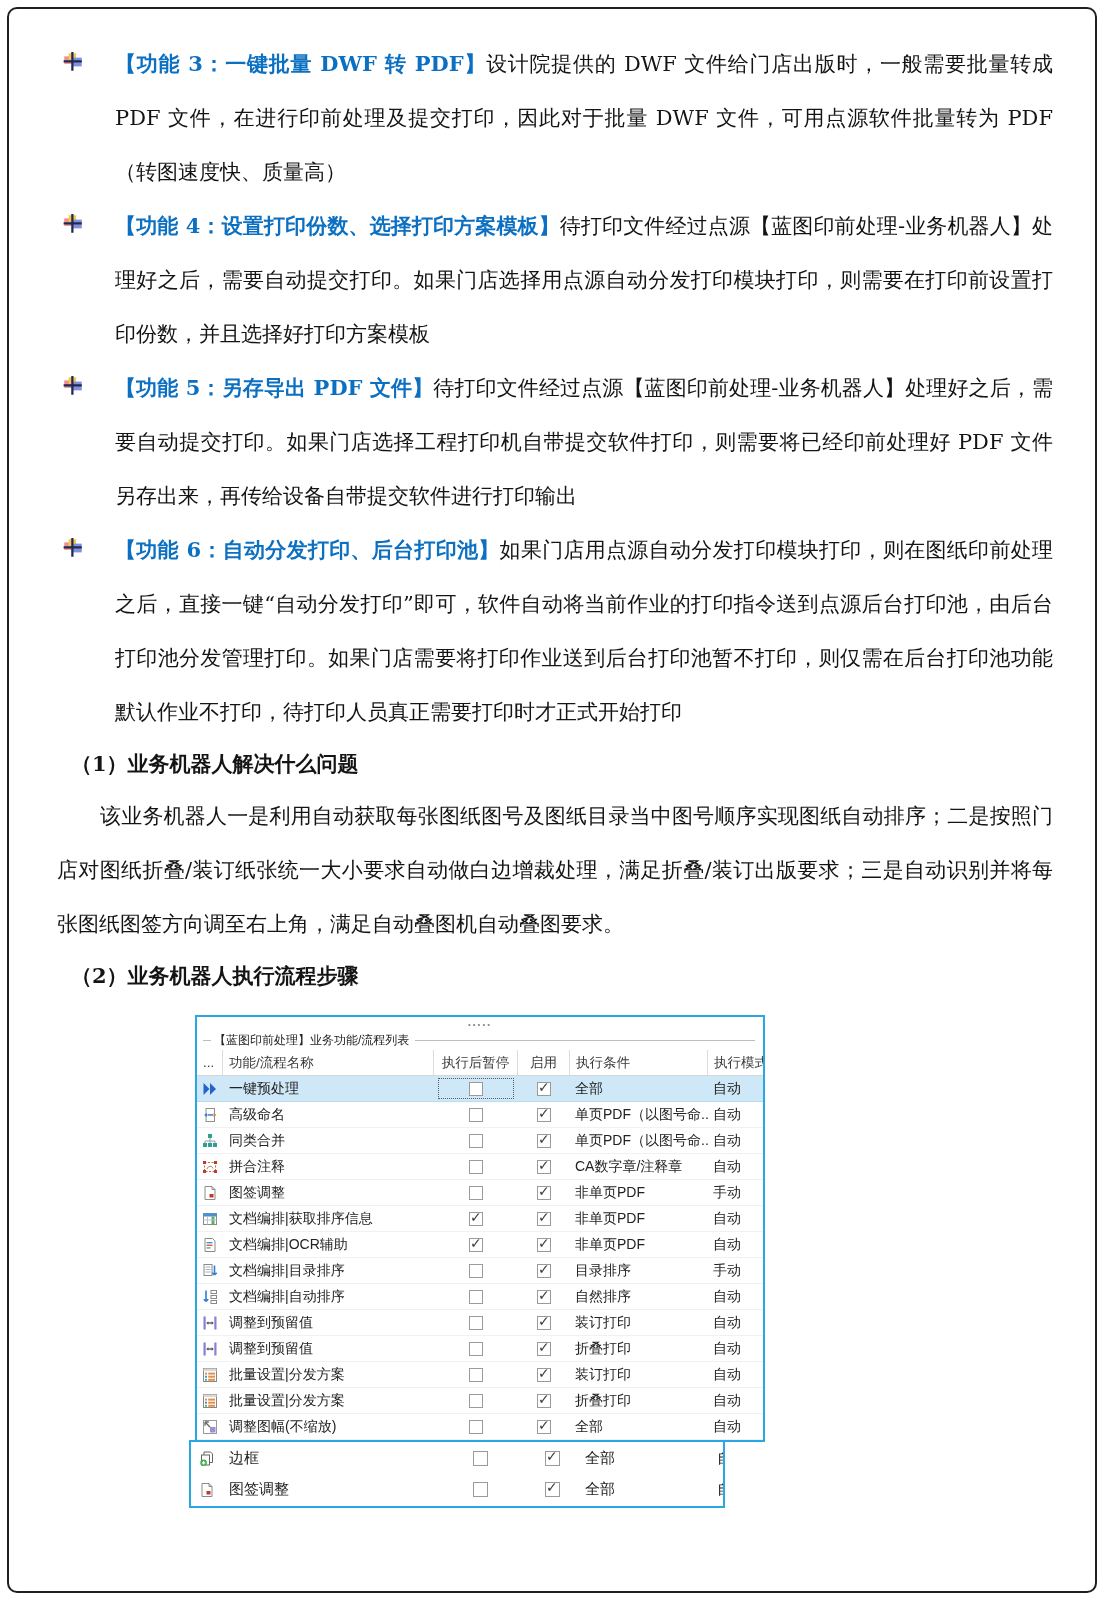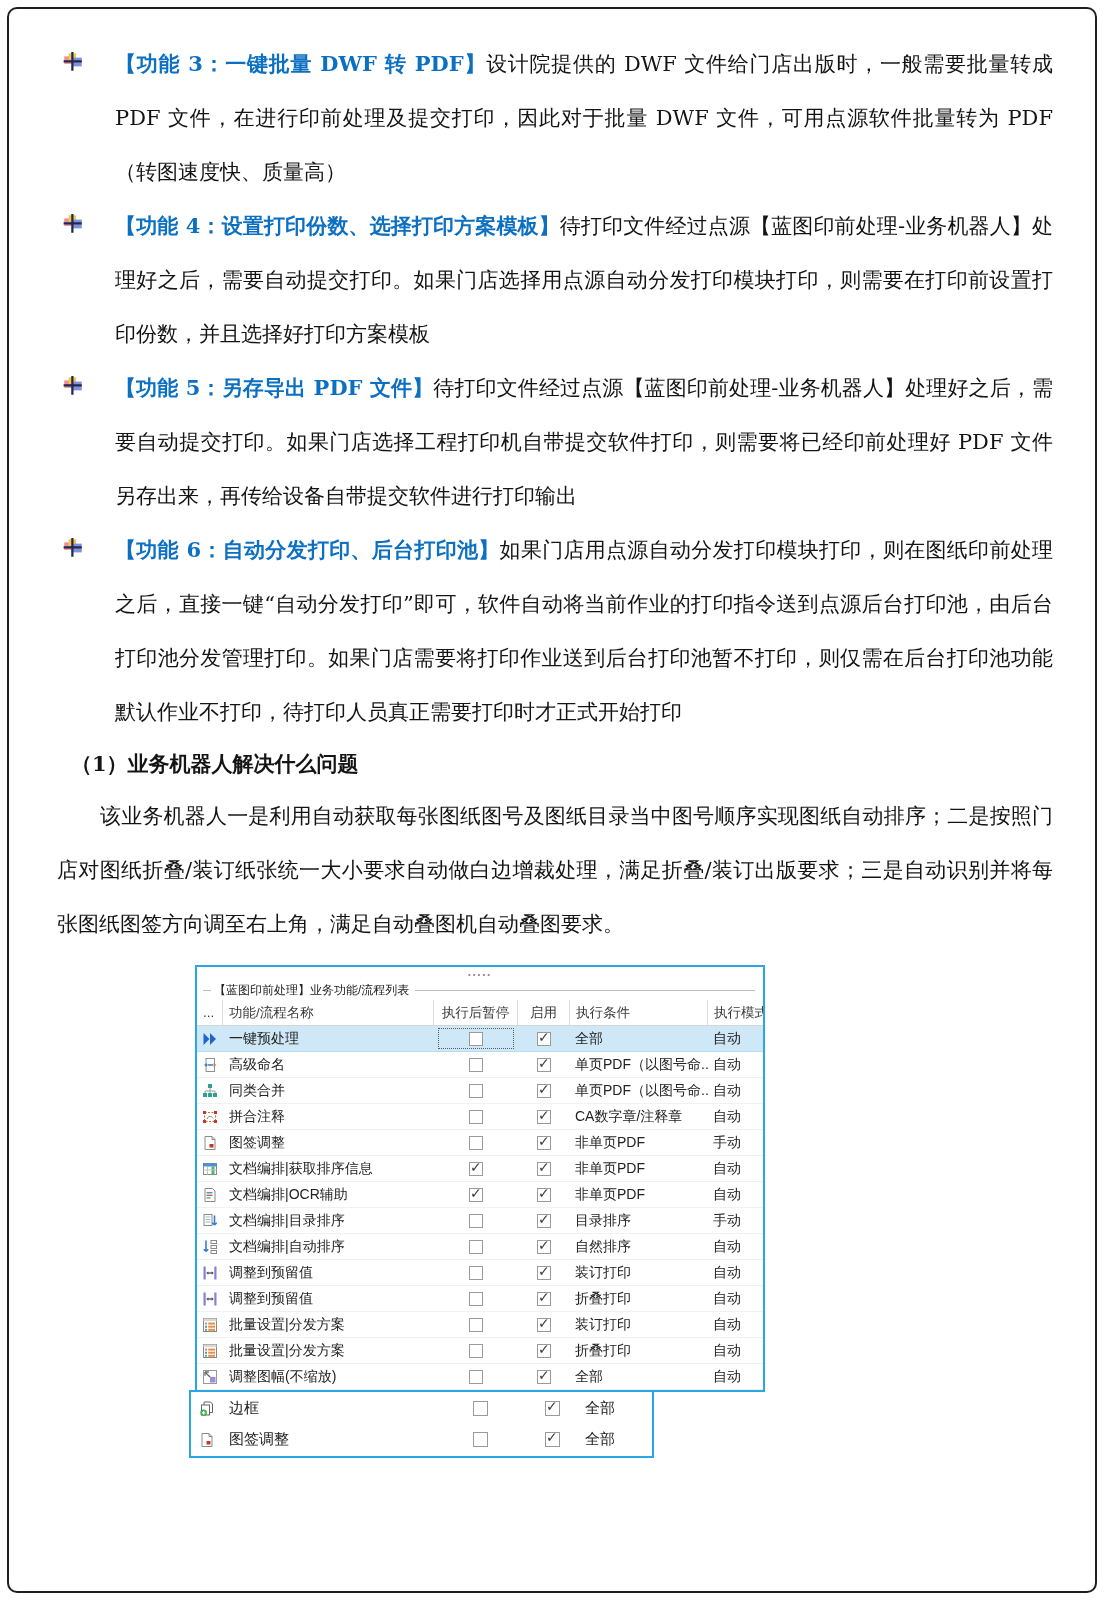--- a/index.html
+++ b/index.html
@@ -84,21 +84,21 @@
     font-weight:bold;color:#3d3d3d;
     font-family:"DejaVu Sans",sans-serif;
   }
   .focus-wrap{
     width:76px;height:21px;border:1px dotted #5a5a5a;
     display:flex;justify-content:center;align-items:center;box-sizing:border-box;
   }
 
   
   .footer-box{
-    width:465px;margin:-2px 0 0 138px;border:2px solid var(--pborder);
+    width:536px;margin:-2px 0 0 138px;border:2px solid var(--pborder);
     background:#fff;box-sizing:border-box;padding:1px 0;
     font-family:"Liberation Sans","DejaVu Sans",sans-serif;
   }
   .footer-box .trow{
     grid-template-columns:32px 212px 90px 55px 132px 1fr;height:31px;font-size:15px;
     border-bottom:none;color:#222;
   }
   .footer-box .checkbox{width:15px;height:15px;}
 </style>
 </head>
@@ -153,20 +153,21 @@
               <rect x="6.6" y="0" width="1.8" height="15" fill="#1c2a55"></rect>
               <rect x="0.5" y="6.6" width="14.5" height="1.8" fill="#1c2a55"></rect>
             </svg>
           </span><span class="b-label">【功能 6：自动分发打印、后台打印池】</span><span class="b-text">如果门店用点源自动分发打印模块打印，则在图纸印前处理之后，直接一键“自动分发打印”即可，软件自动将当前作业的打印指令送到点源后台打印池，由后台打印池分发管理打印。如果门店需要将打印作业送到后台打印池暂不打印，则仅需在后台打印池功能默认作业不打印，待打印人员真正需要打印时才正式开始打印</span>
   </li>
 
 </ul>
 
     <h3 class="subsection">（1）业务机器人解决什么问题</h3>
     <p class="body-para">该业务机器人一是利用自动获取每张图纸图号及图纸目录当中图号顺序实现图纸自动排序；二是按照门店对图纸折叠/装订纸张统一大小要求自动做白边增裁处理，满足折叠/装订出版要求；三是自动识别并将每张图纸图签方向调至右上角，满足自动叠图机自动叠图要求。</p>
+    <h3 class="subsection">（2）业务机器人执行流程步骤</h3>
 
     <div class="panel">
       <div class="grip">•••••</div>
       <div class="group-label">
         <span>【蓝图印前处理】业务功能/流程列表</span>
       </div>
       <div class="thead" id="thead">
           <div class="trow">
             <div class="cell">...</div>
             <div class="cell">功能/流程名称</div>

